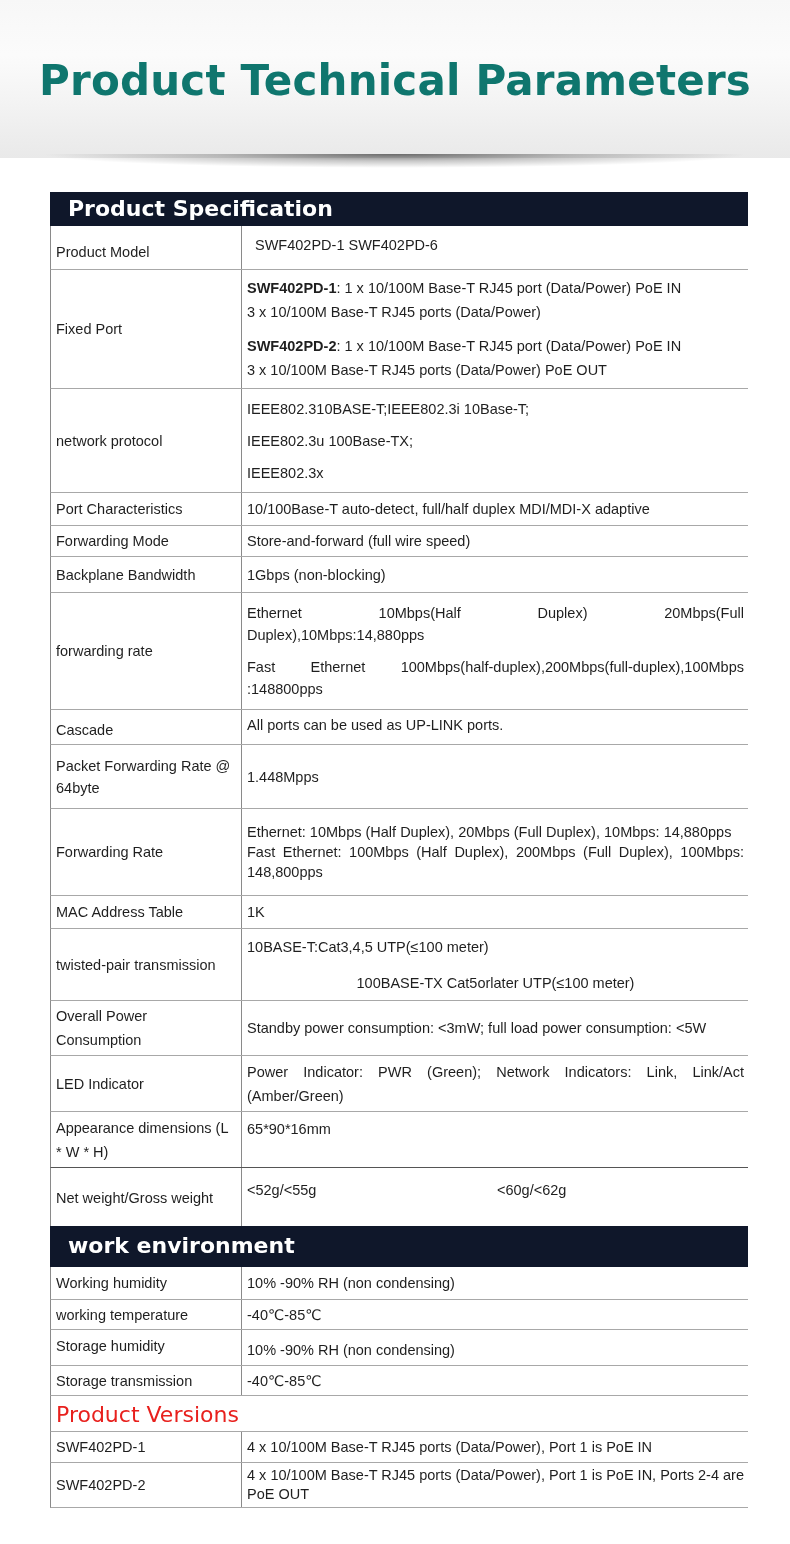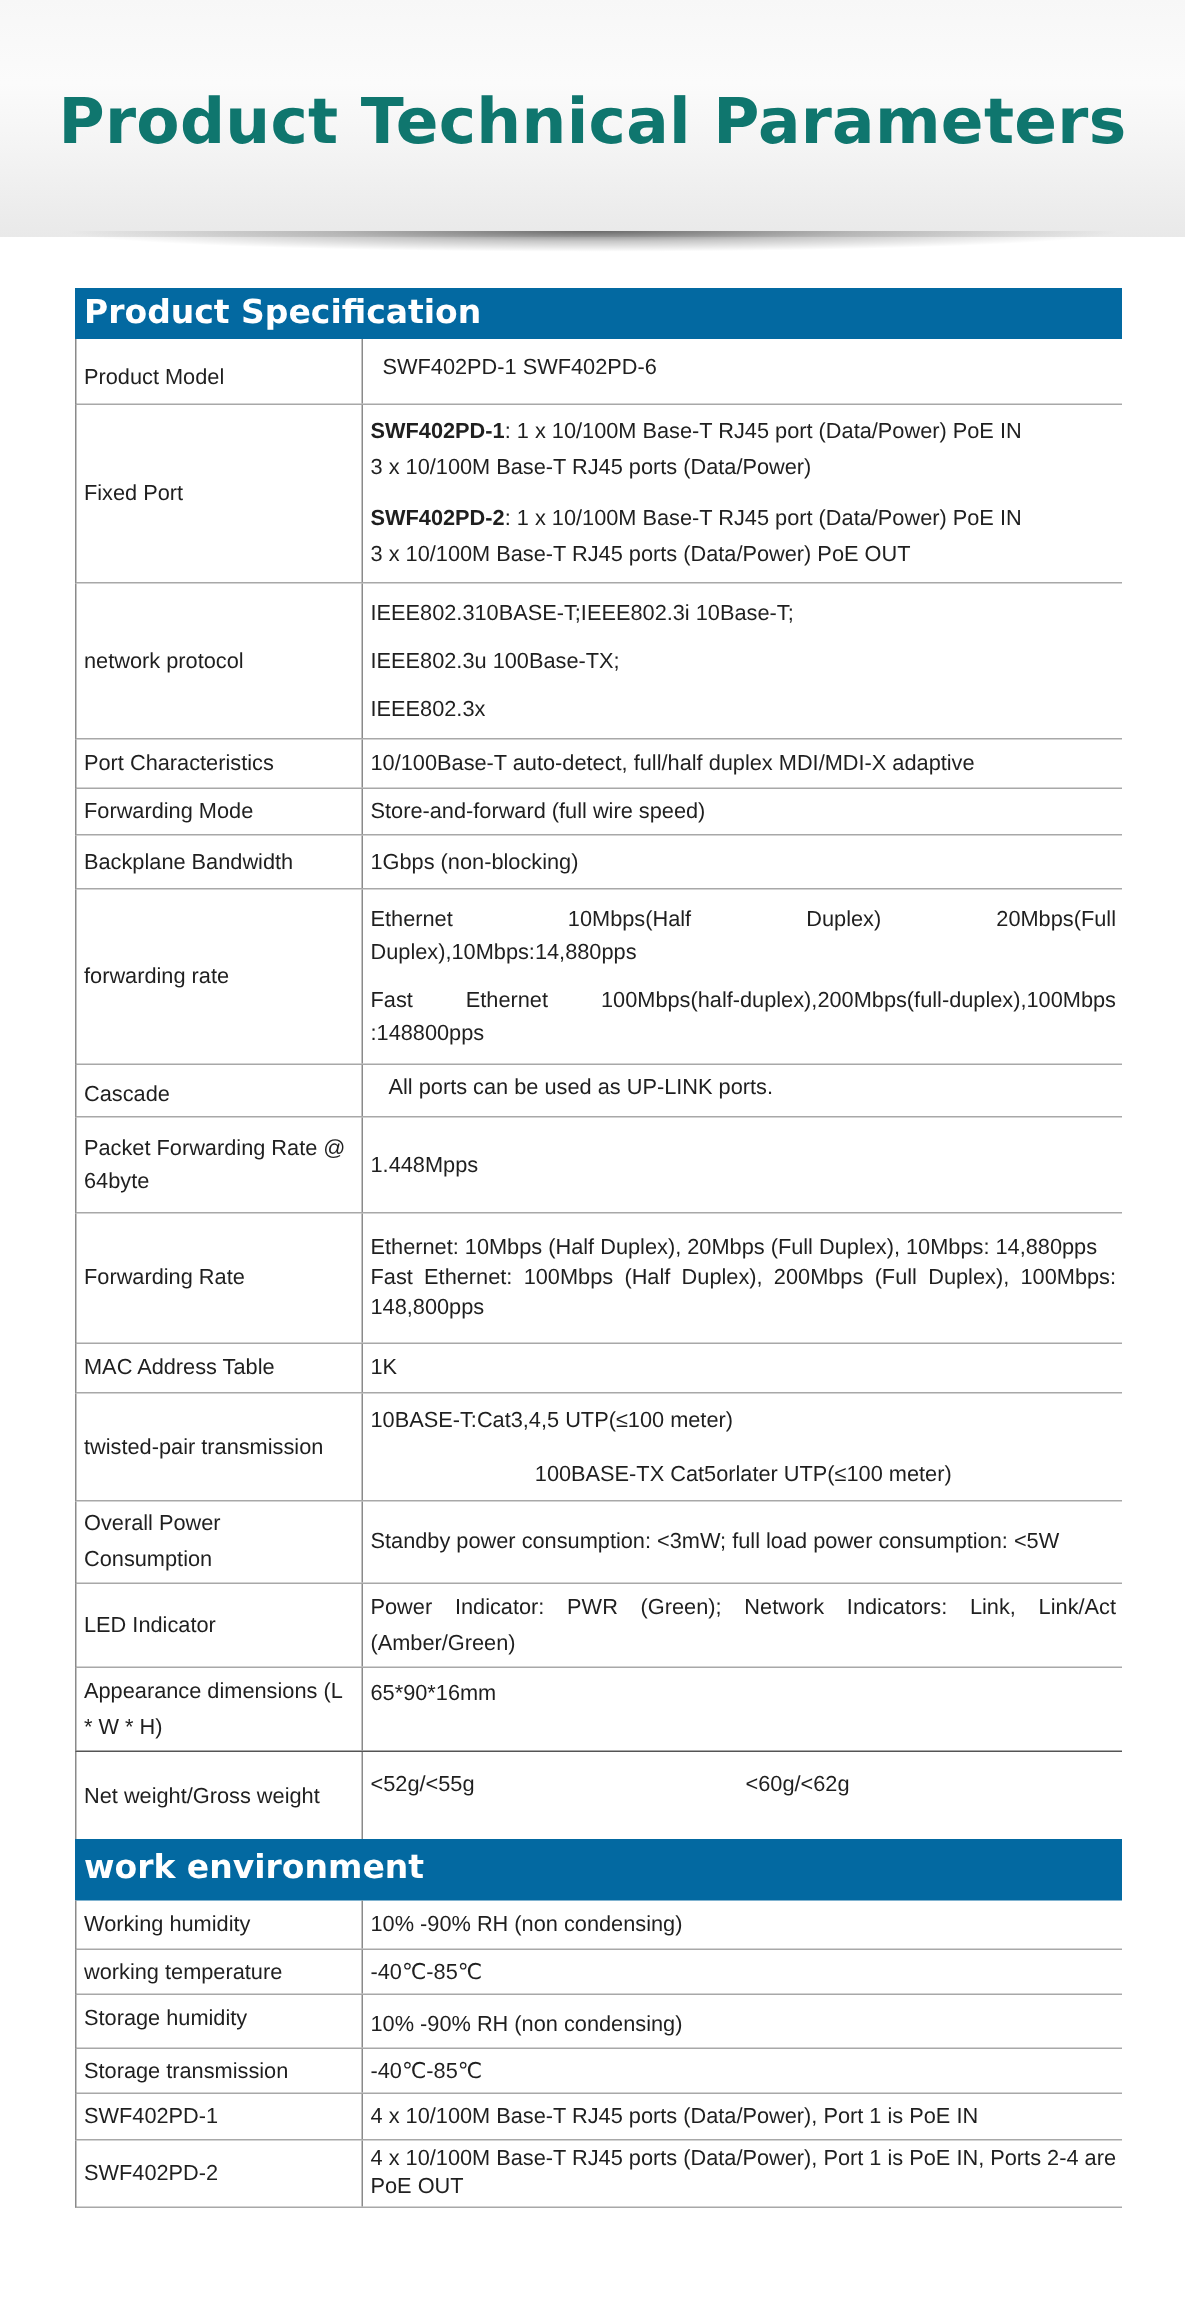--- a/index.html
+++ b/index.html
@@ -17,22 +17,22 @@
   .banner-title {
     position: absolute; left: 0; top: 56px; width: 790px; text-align: center;
     font-family: "DejaVu Sans", sans-serif; font-weight: bold; font-size: 42px;
     color: #0f766e; letter-spacing: 0.2px;
   }
 
   .spec {
     position: absolute; left: 50px; top: 192px; width: 698px;
   }
   .section-header {
-    background: #0369a1; color: #ffffff; font-weight: bold;
-    font-size: 22px; height: 34px; line-height: 34px; padding-left: 6px;
+    background: #0f172a; color: #ffffff; font-weight: bold;
+    font-size: 22px; height: 34px; line-height: 34px; padding-left: 18px;
     font-family: "DejaVu Sans", sans-serif;
   }
   .row {
     display: flex; border-left: 1px solid #8a8a8a; border-bottom: 1px solid #a8a8a8;
     font-size: 14.5px; line-height: 22px;
   }
   .row .label {
     width: 191px; border-right: 1px solid #8a8a8a; padding: 0 5px;
     display: flex; align-items: center; color: #1f1f1f;
   }
@@ -129,21 +129,21 @@
         </span>
         
         <span>Duplex),10Mbps:14,880pps</span>
       </div>
       <div class="para" style="margin-top:10px;">Fast Ethernet 100Mbps(half-duplex),200Mbps(full-duplex),100Mbps :148800pps</div>
     </div>
   </div>
 
   <div class="row" style="height:35px;">
     <div class="label" style="padding-top:6px;">Cascade</div>
-    <div class="value" style="padding-bottom:4px;margin-left:12px;">
+    <div class="value" style="padding-bottom:4px;">
         <div class="para">All ports can be used as UP-LINK ports.</div>
       </div>
   </div>
 
   <div class="row" style="height:64px;">
     <div class="label">Packet Forwarding Rate @ 64byte</div>
     <div class="value">
         <div class="para">1.448Mpps</div>
       </div>
   </div>
@@ -222,20 +222,21 @@
         <div class="para">10% -90% RH (non condensing)</div>
       </div>
   </div>
   <div class="row" style="height:30px;">
     <div class="label">Storage transmission</div>
     <div class="value">
         <div class="para">-40℃-85℃</div>
       </div>
   </div>
 
+  <div class="versions-header">Product Versions</div>
 
   <div class="row" style="height:31px;">
     <div class="label">SWF402PD-1</div>
     <div class="value">
         <div class="para">4 x 10/100M Base-T RJ45 ports (Data/Power), Port 1 is PoE IN</div>
       </div>
   </div>
   <div class="row" style="height:45px; line-height:19px;">
     <div class="label">SWF402PD-2</div>
     <div class="value justify">

